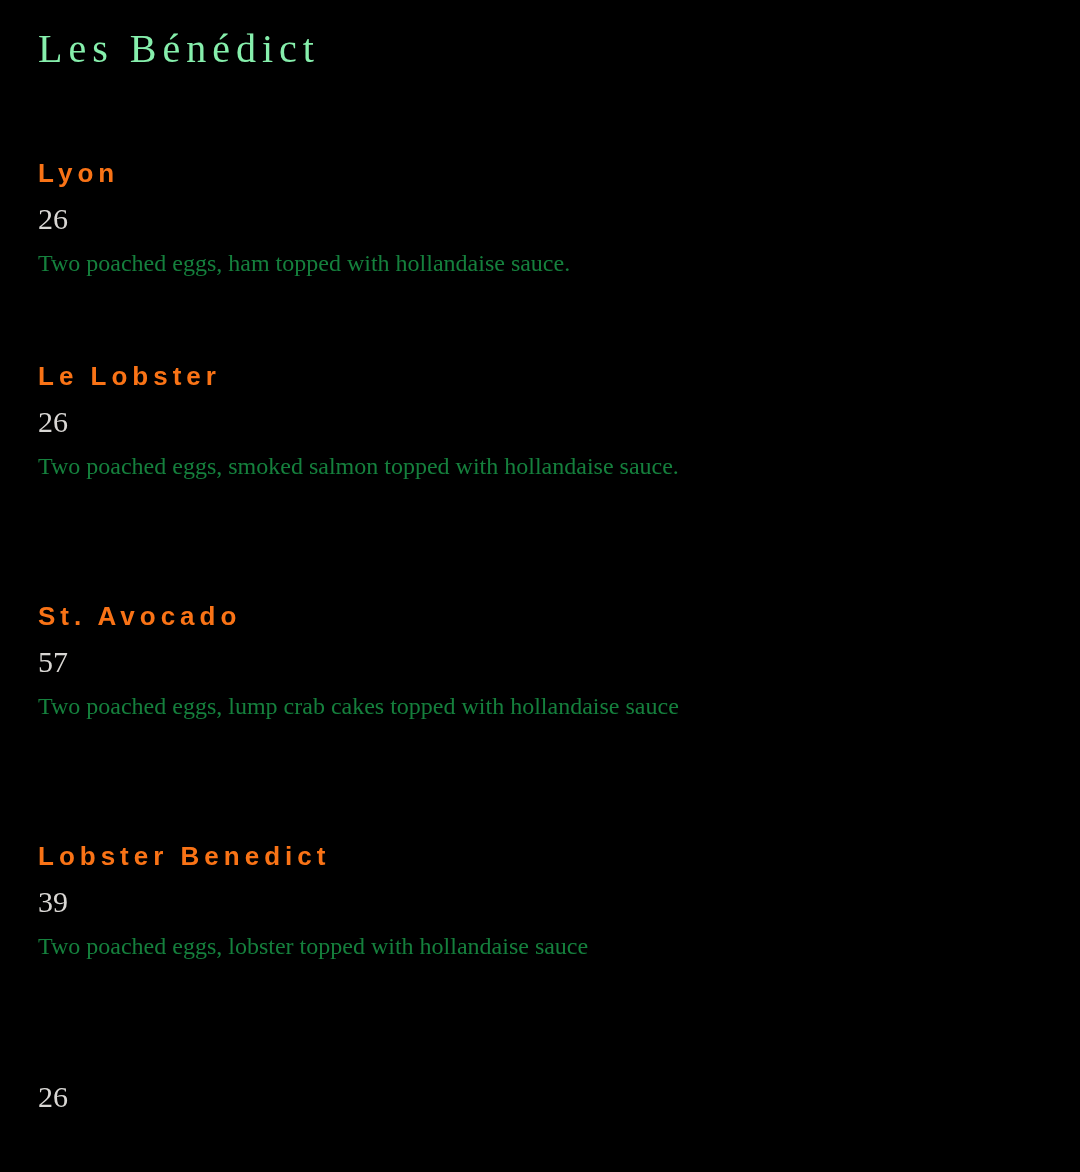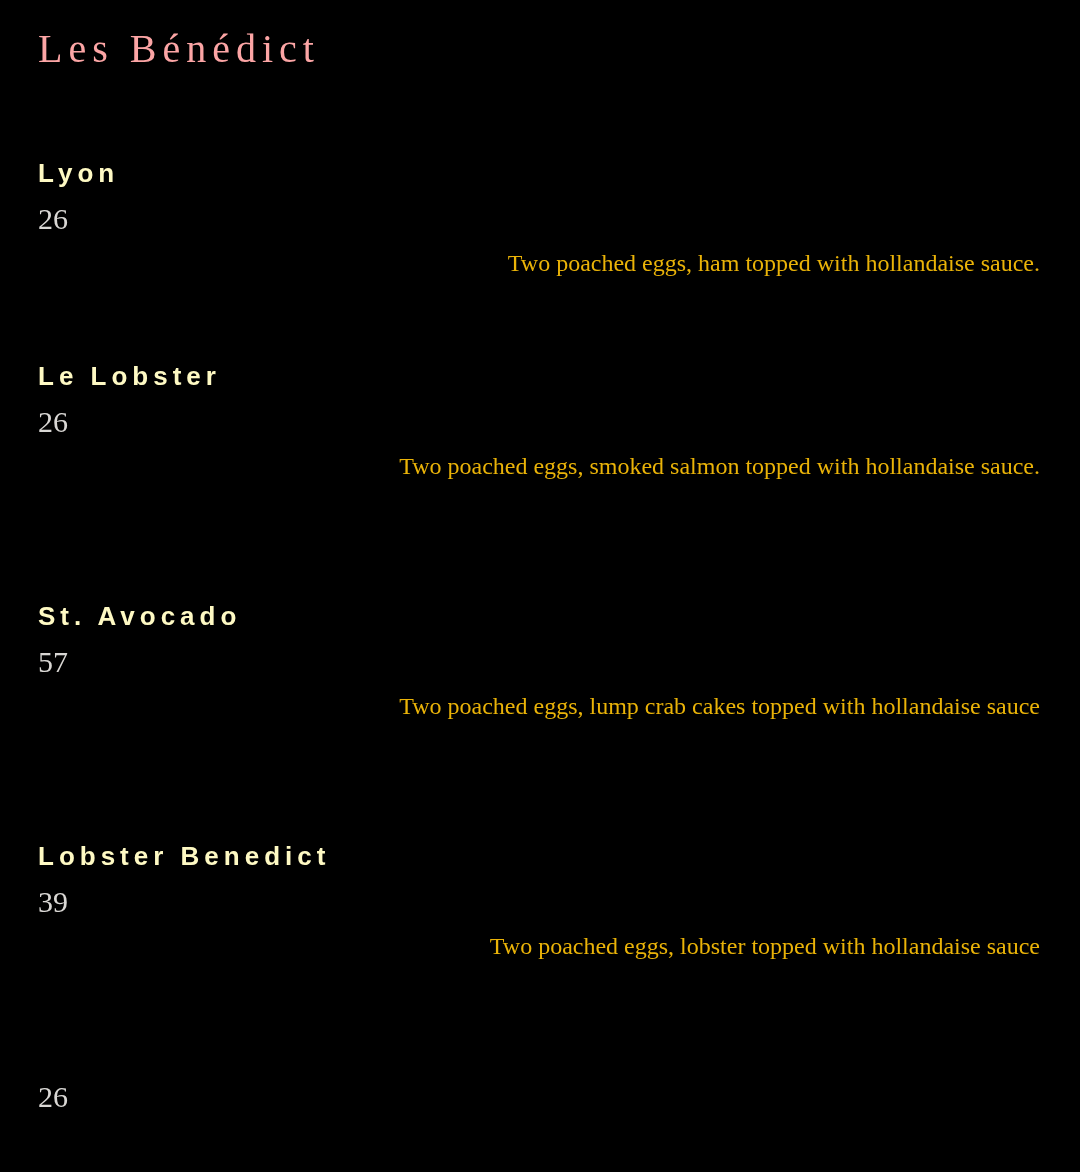--- a/index.html
+++ b/index.html
@@ -14,54 +14,53 @@
   }
   .menu {
     padding: 26px 40px 0 38px;
   }
   .section-title {
     font-family: "Liberation Serif", serif;
     font-size: 40px;
     font-weight: 400;
     letter-spacing: 6px;
     line-height: 46px;
-    color: #fca5a5;
+    color: #86efac;
     margin: 0 0 88px 0;
   }
   .menu-item {
     margin-bottom: 123px;
   }
   .menu-item.first {
     margin-bottom: 86px;
   }
   .item-name {
     font-family: "Liberation Sans", sans-serif;
     font-size: 26px;
     font-weight: 700;
     letter-spacing: 5px;
     line-height: 27px;
-    color: #fef9c3;
+    color: #f97316;
     margin: 0 0 18px 0;
   }
   .item-price {
     font-family: "Liberation Serif", serif;
     font-size: 30px;
     font-weight: 400;
     line-height: 27px;
     color: #d9d7d4;
     margin: 0 0 18px 0;
   }
   .item-desc {
     font-family: "Liberation Serif", serif;
     font-size: 24px;
     font-weight: 400;
     line-height: 27px;
-    color: #eab308;
+    color: #15803d;
     margin: 0;
-    text-align: right;
   }
 </style>
 </head>
 <body>
 
 <div class="menu">
 
   <h1 class="section-title">Les Bénédict</h1>
 
   <div class="menu-item first">

